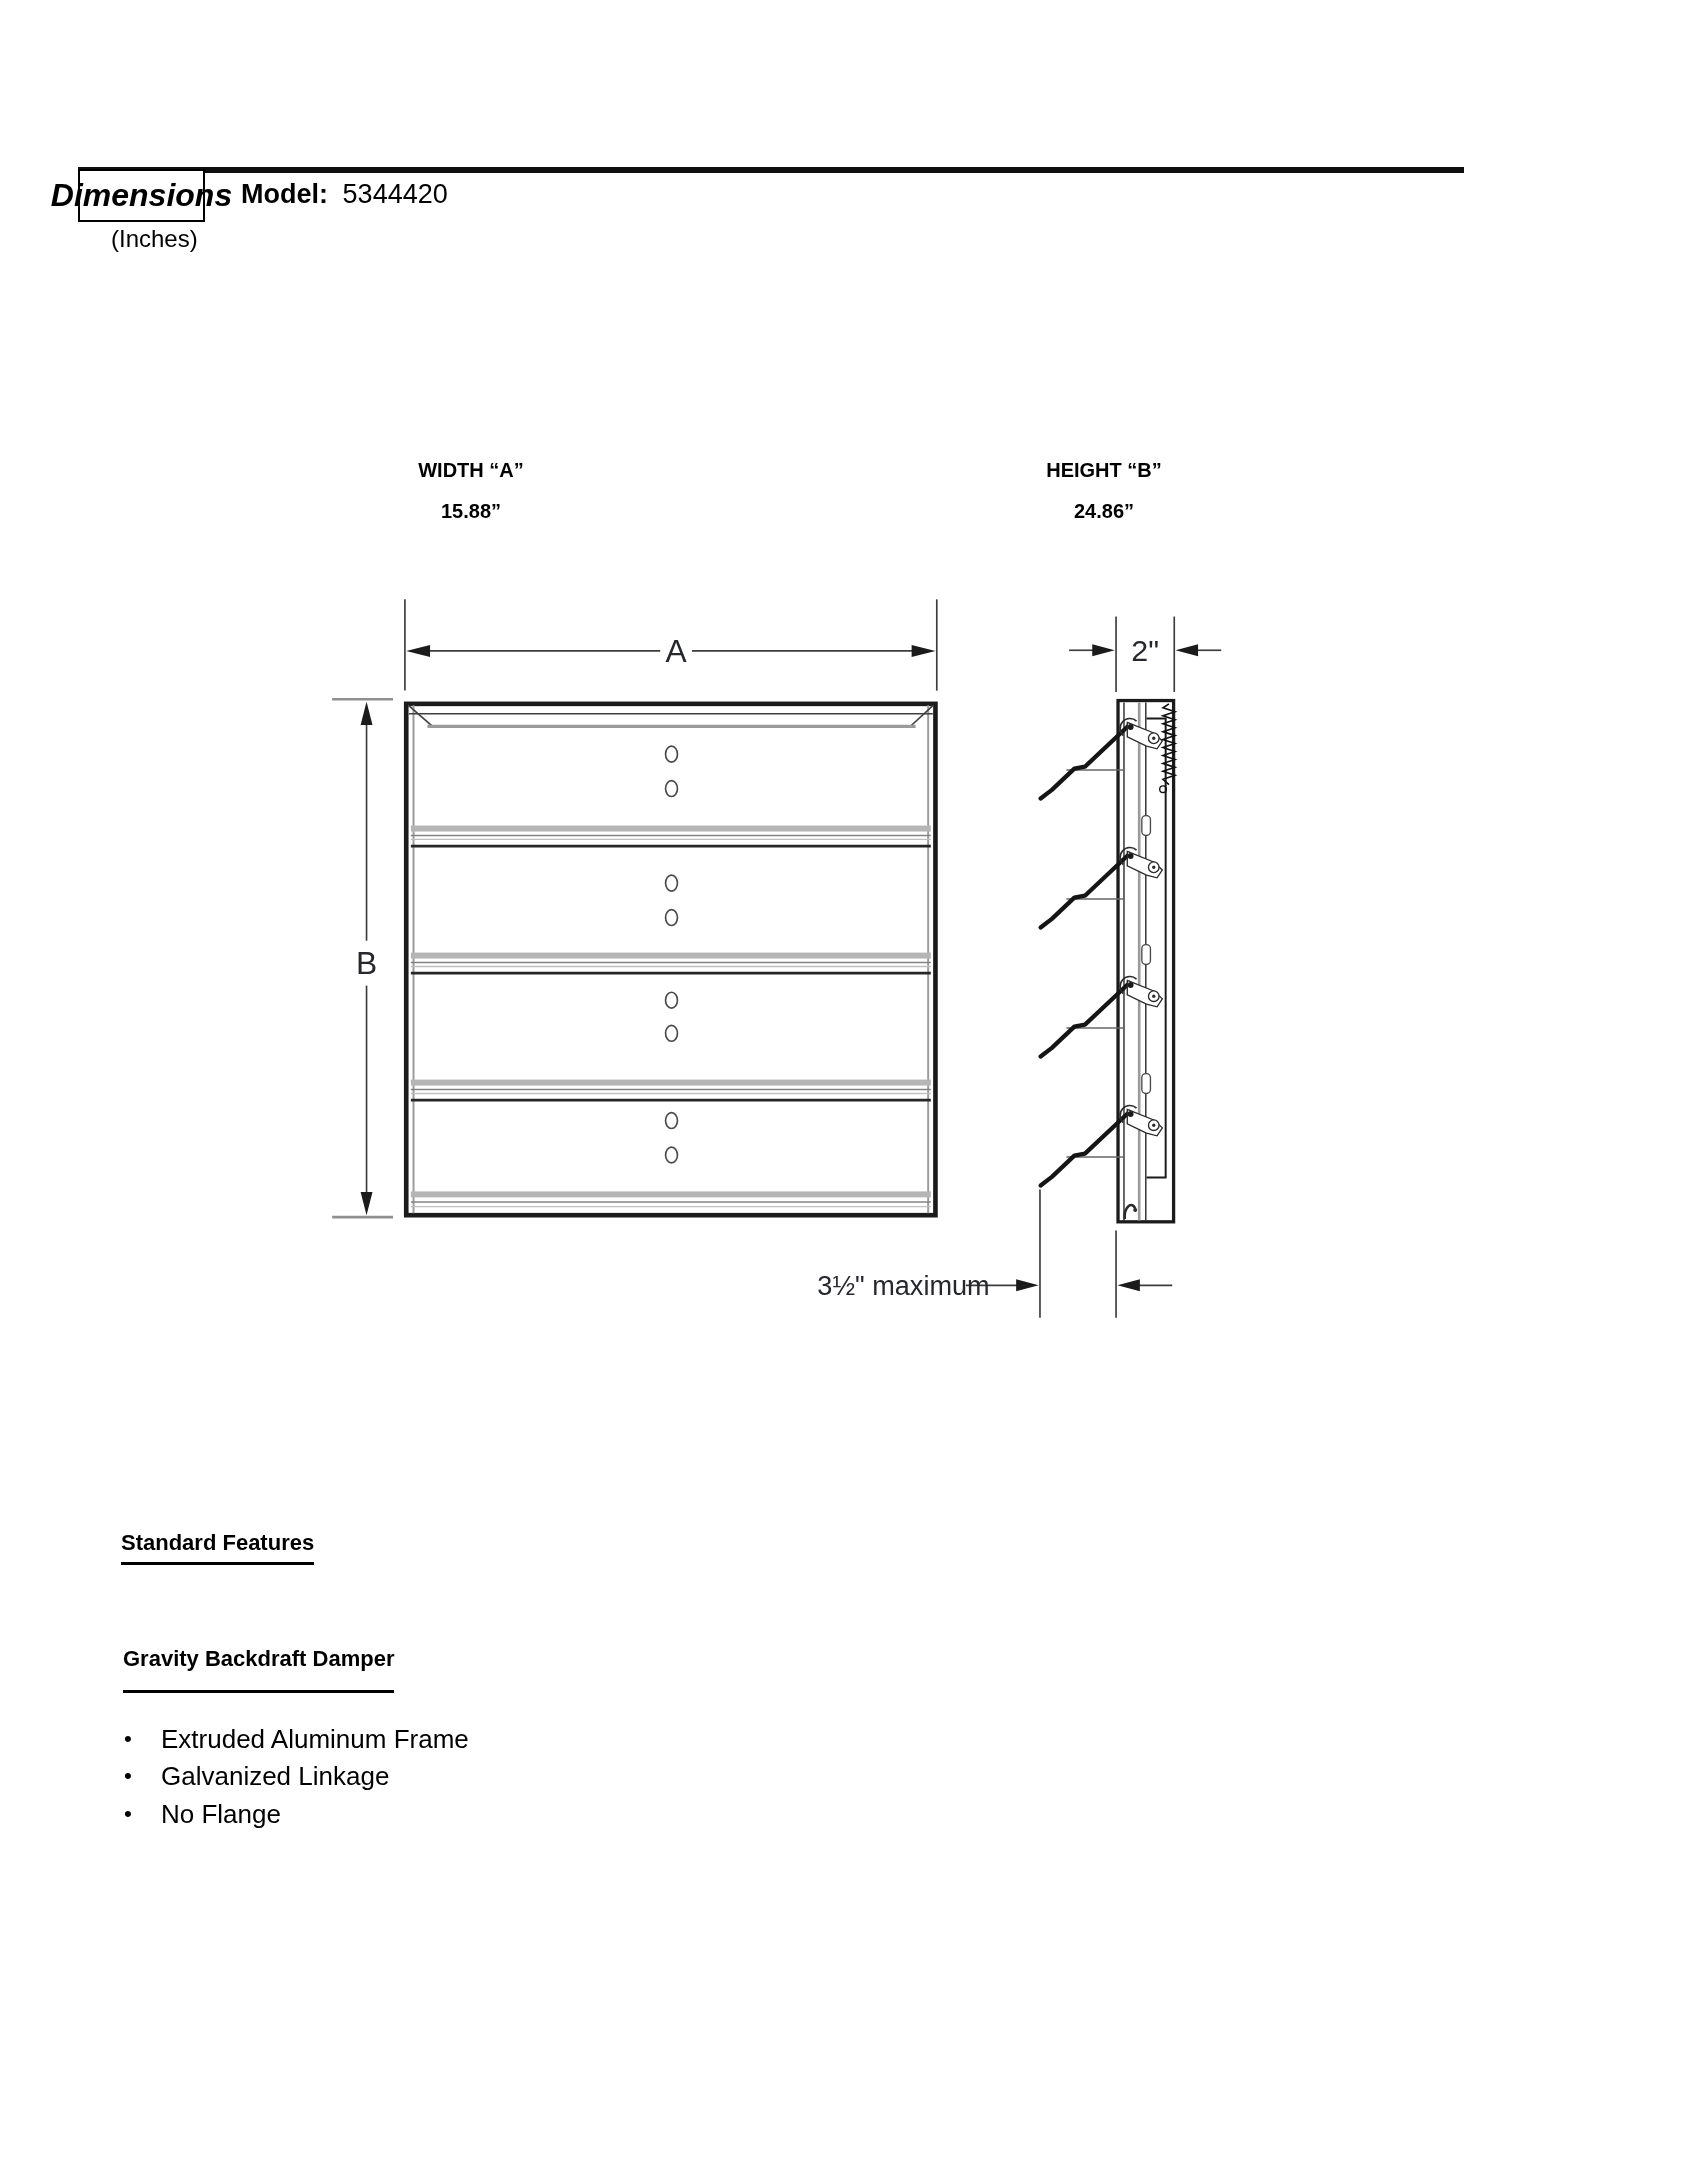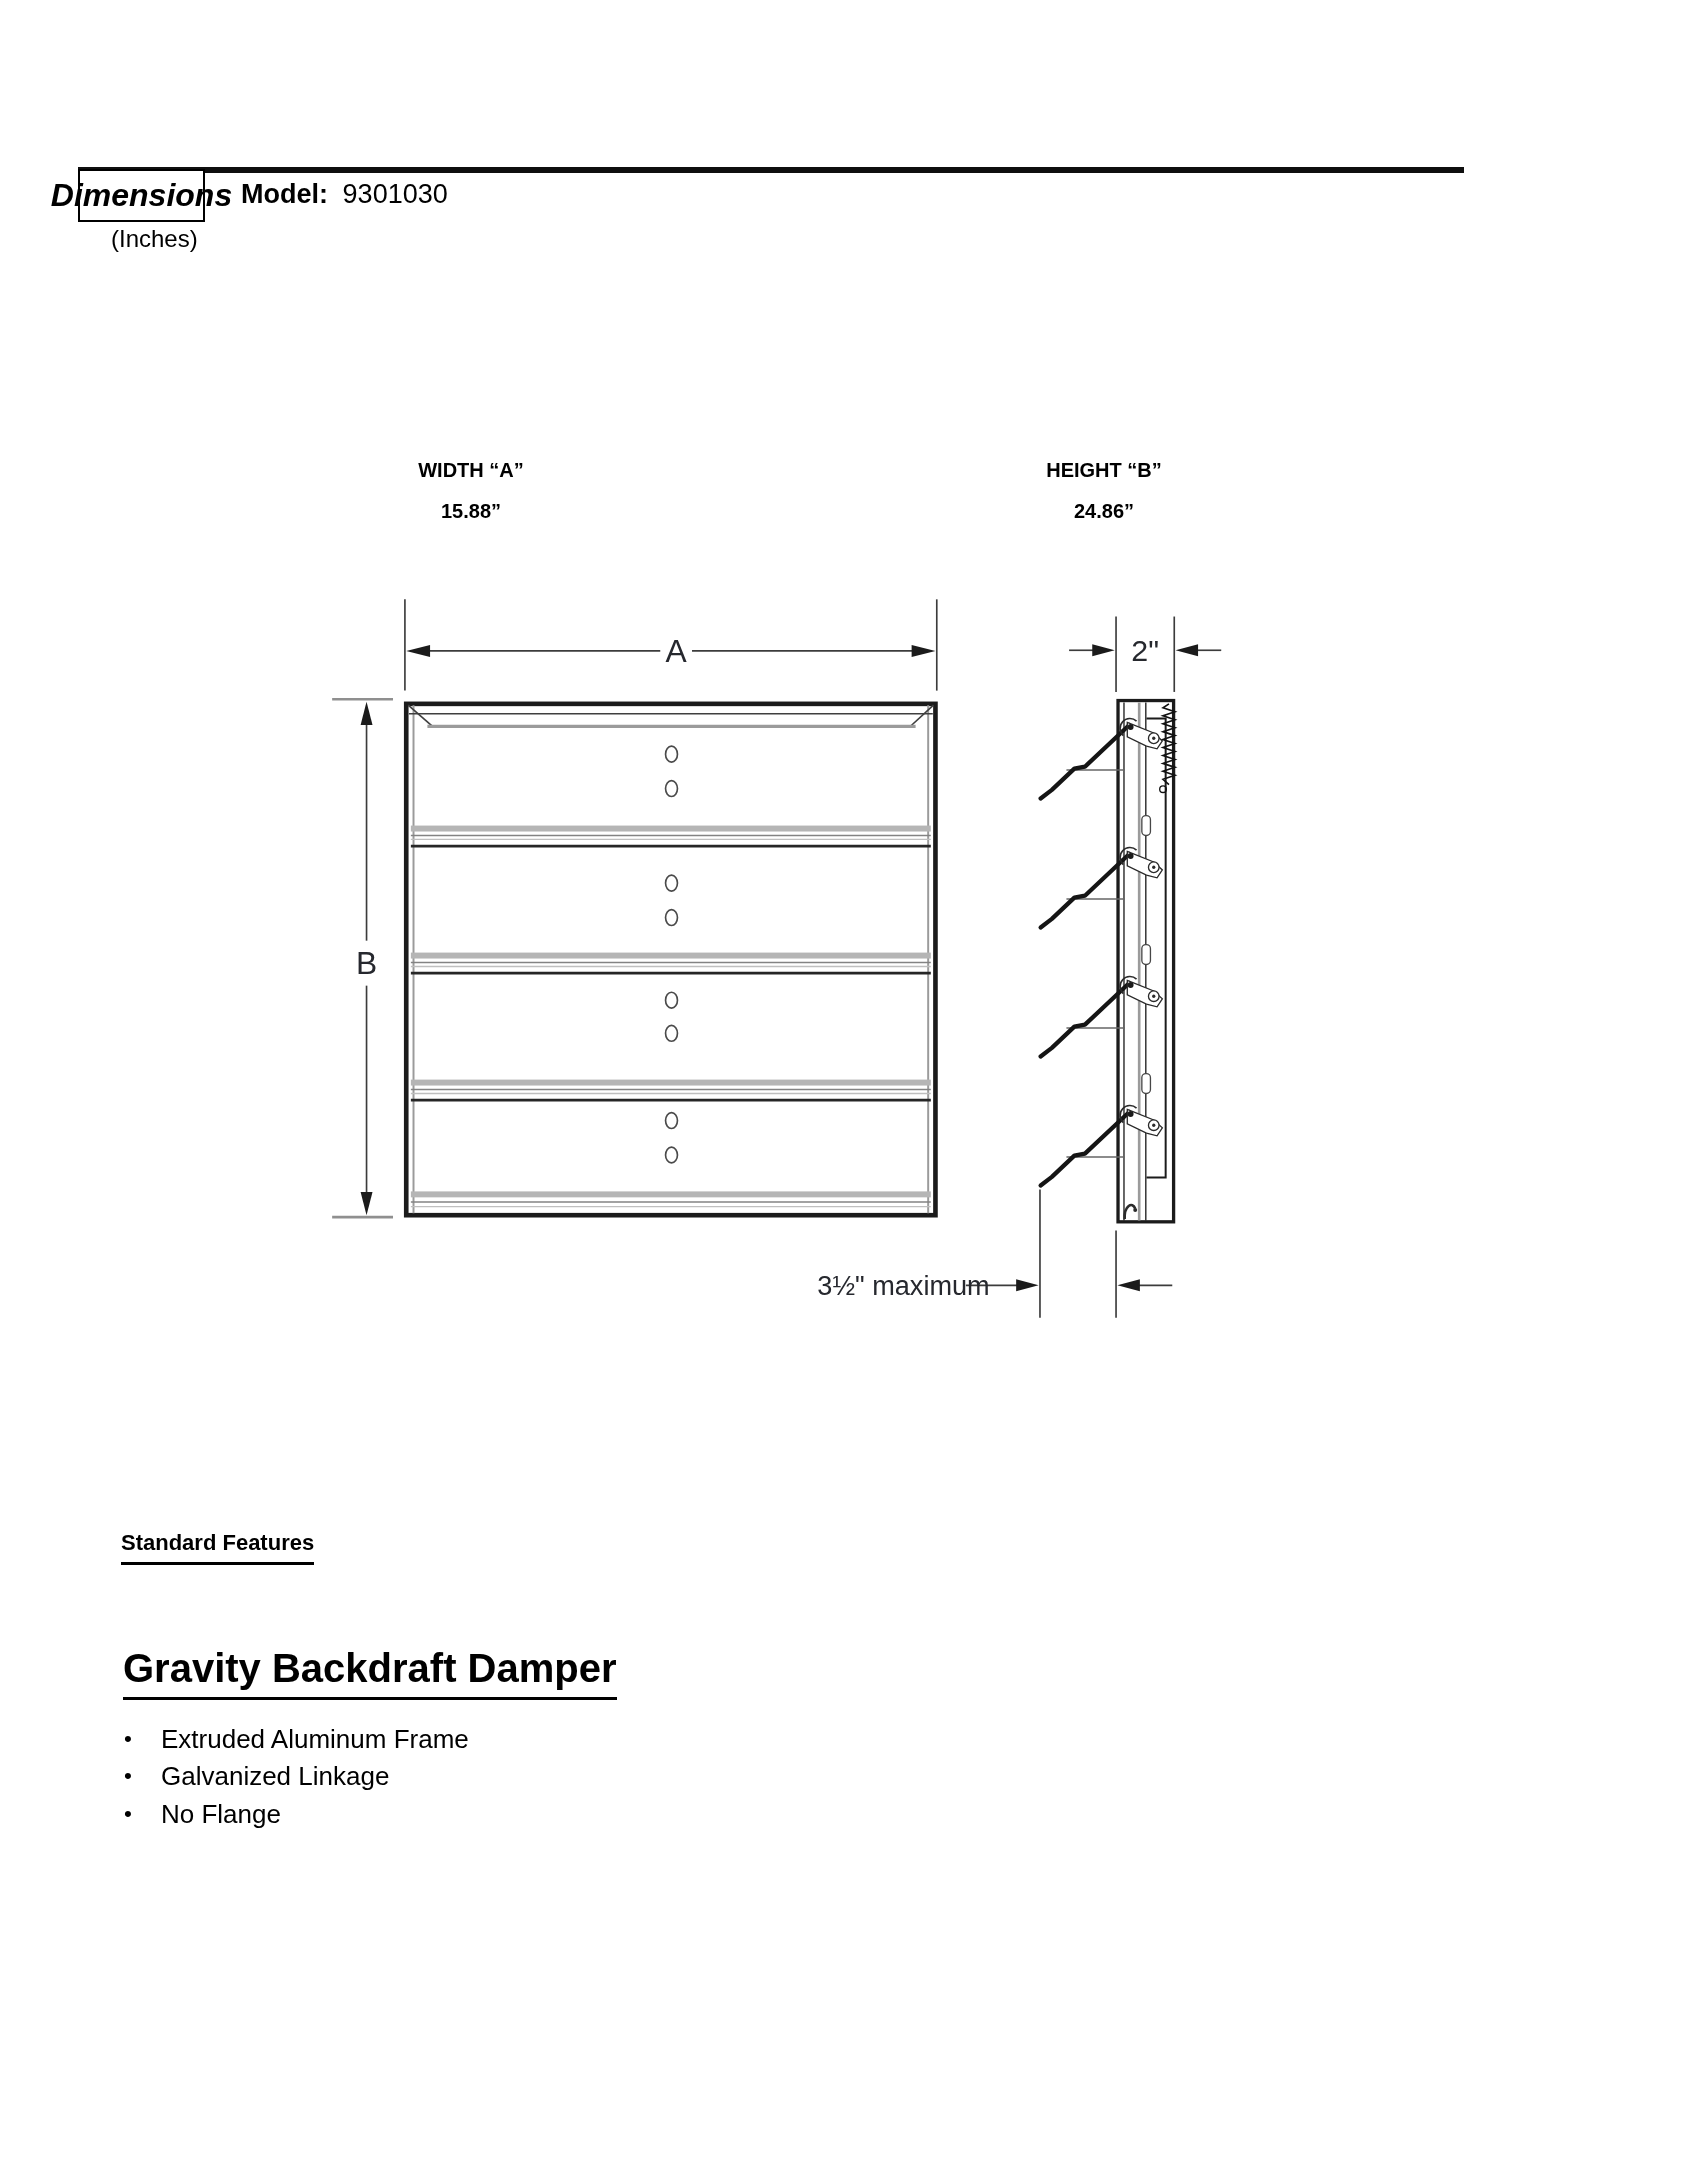--- a/index.html
+++ b/index.html
@@ -33,22 +33,22 @@
   .cap-height{left:1104px;}
   
   .feat-head{
     left:121px;top:1530px;
     font-size:22px;font-weight:bold;
     border-bottom:3.3px solid #000;padding-bottom:6px;
     white-space:nowrap;
   }
   .feat-sub{
     left:123px;top:1646px;
-    font-size:40px;font-weight:bold;
-    border-bottom:3.3px solid #000;padding-bottom:6px;
+    font-size:22px;font-weight:bold;
+    border-bottom:3.3px solid #000;padding-bottom:18px;
     white-space:nowrap;
   }
   .feat-list{left:124px;top:1724px;}
   .feat-item{display:flex;align-items:flex-start;margin-bottom:7.3px;font-size:26px;line-height:30px;}
   .feat-item .bullet{width:37px;font-size:22.5px;line-height:30px;}
   
   svg.drawing{position:absolute;left:0;top:0;}
   svg.drawing text{font-family:"Liberation Sans",sans-serif;fill:#26282e;}
   .dimline{stroke:#3c3c3c;stroke-width:2.5;}
   .tick{stroke:#8f8f8f;stroke-width:4;}
@@ -58,21 +58,21 @@
 <body>
 
 <div class="page">
 
   <div class="abs top-rule"></div>
   <div class="abs dim-box">
     <span>Dimensions</span>
   </div>
   <div class="abs model-row">
     <span class="model-label">Model:</span>
-    <span class="model-value">9301030</span>
+    <span class="model-value">5344420</span>
   </div>
   <div class="abs inches">(Inches)</div>
 
   <div class="abs dim-caption cap-width">
     <div>WIDTH “A”</div>
     <div>15.88”</div>
   </div>
   <div class="abs dim-caption cap-height">
     <div>HEIGHT “B”</div>
     <div>24.86”</div>

